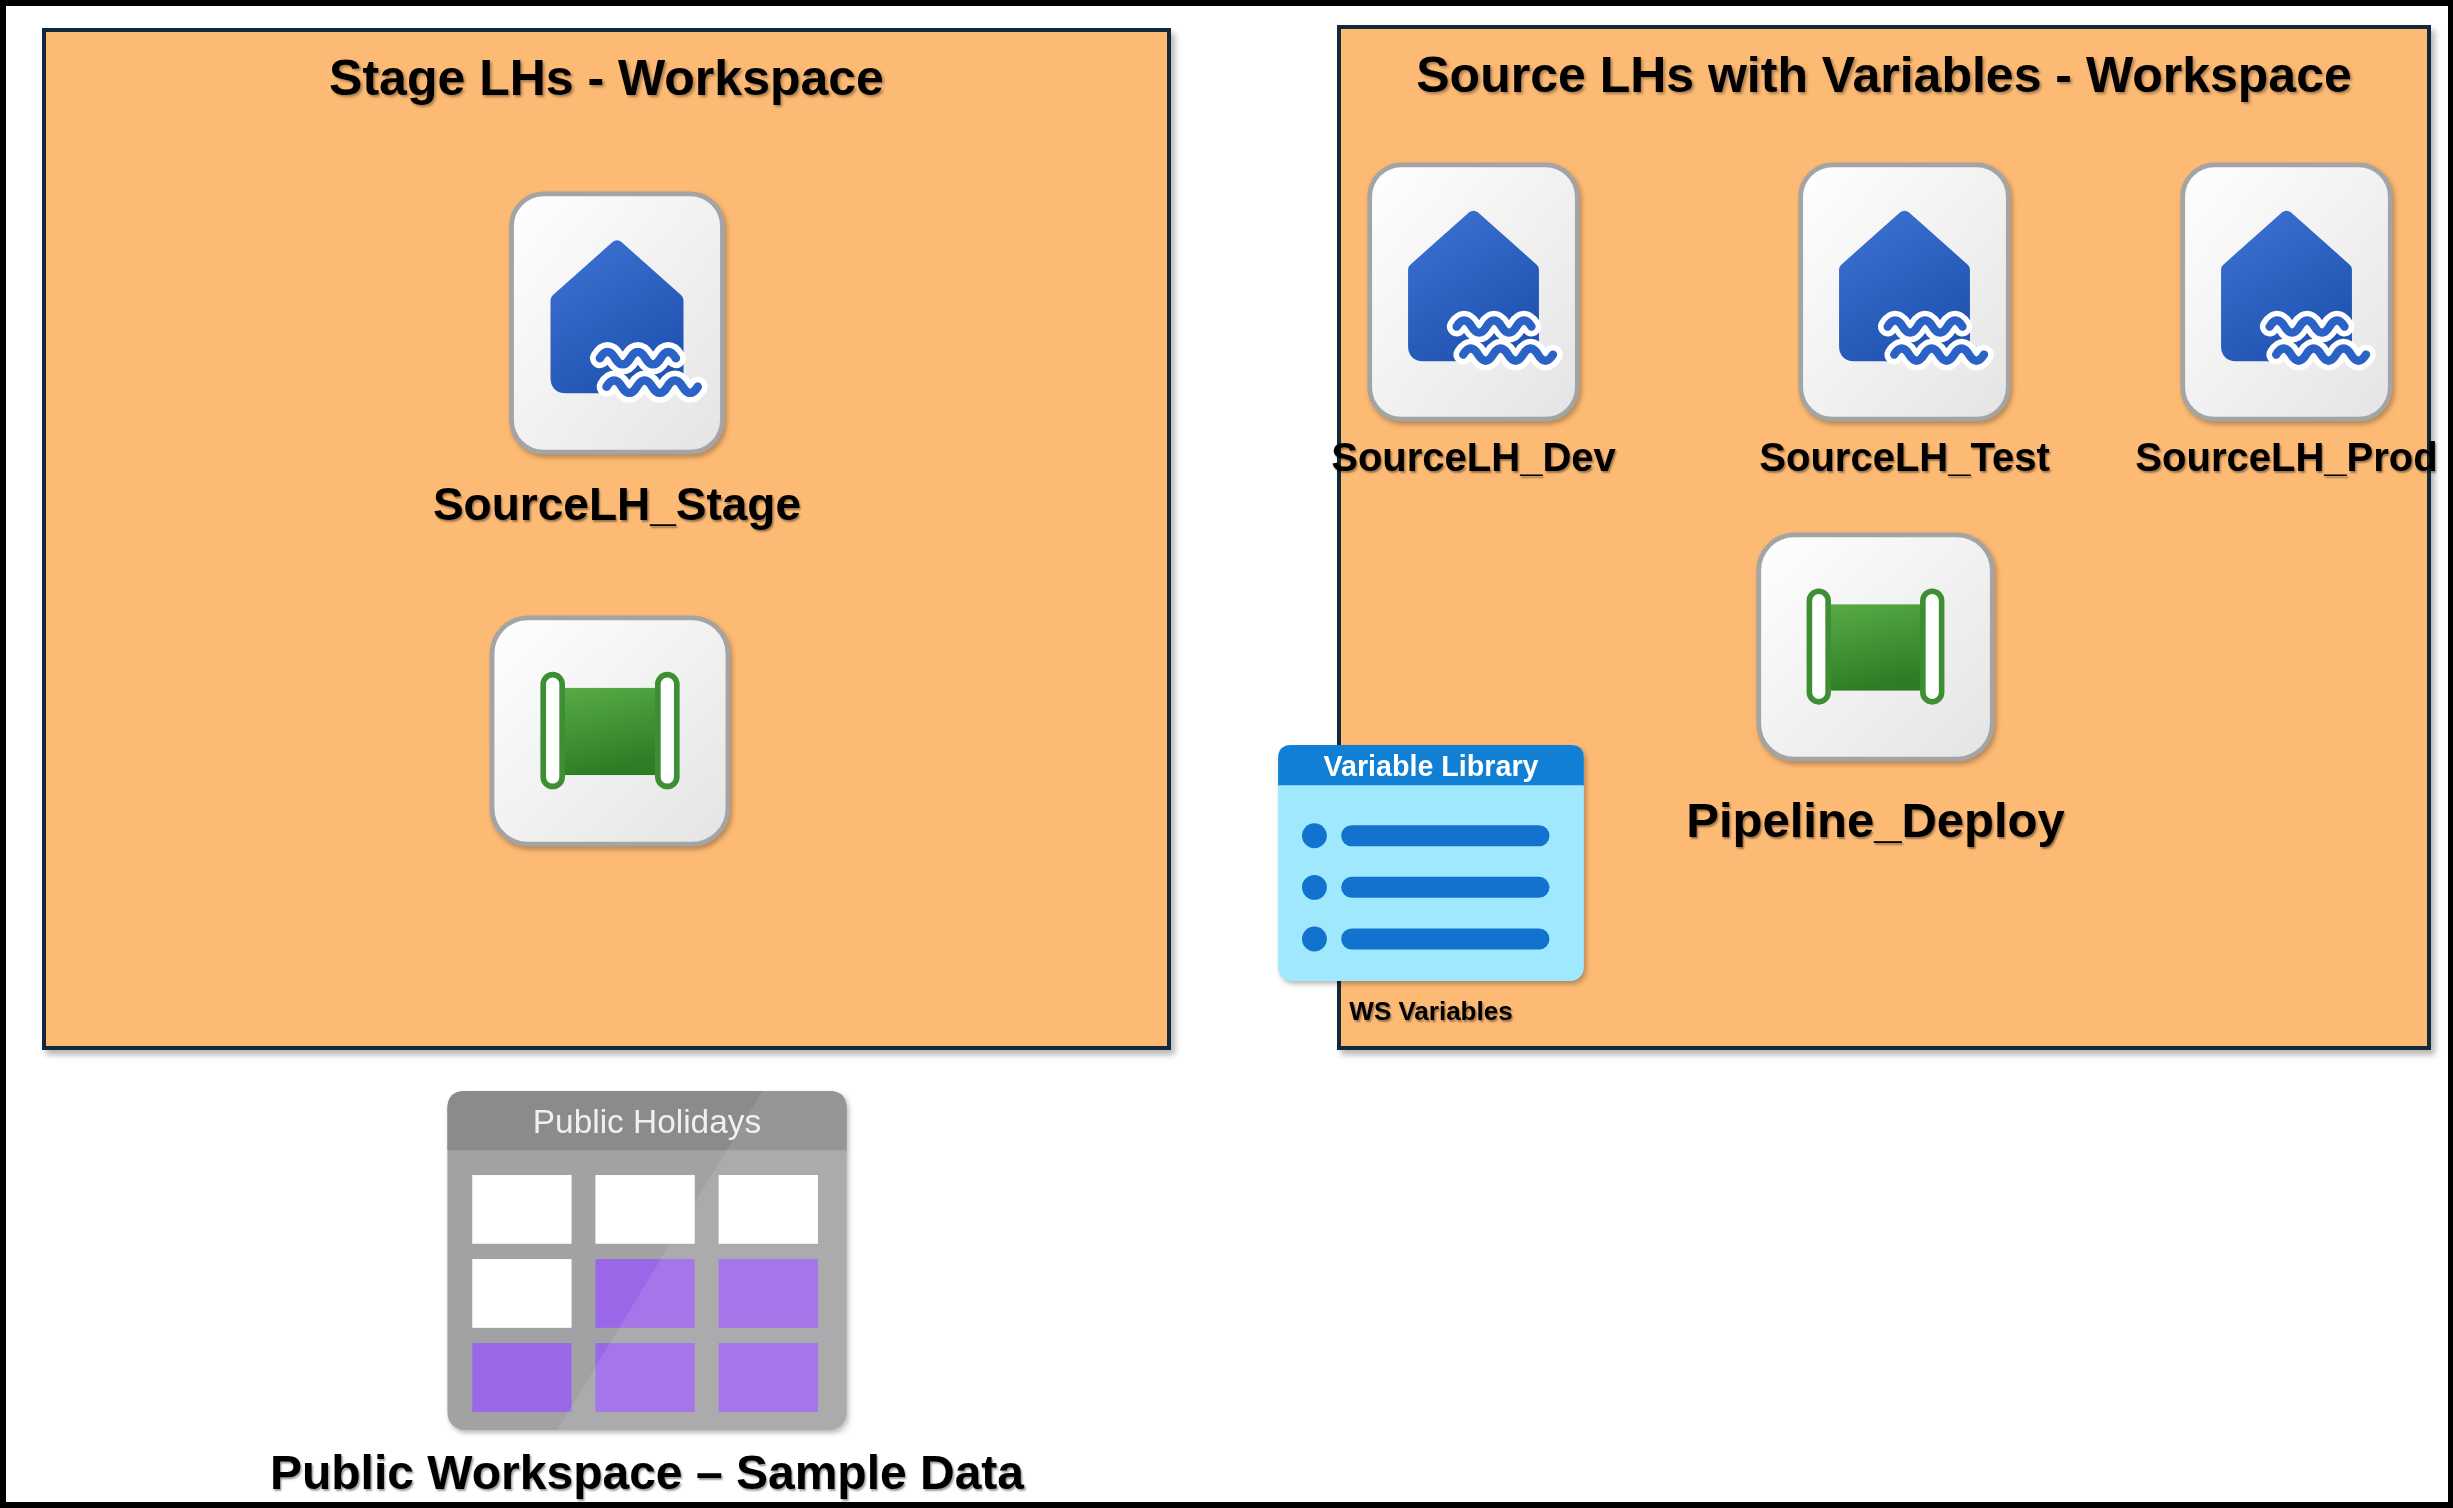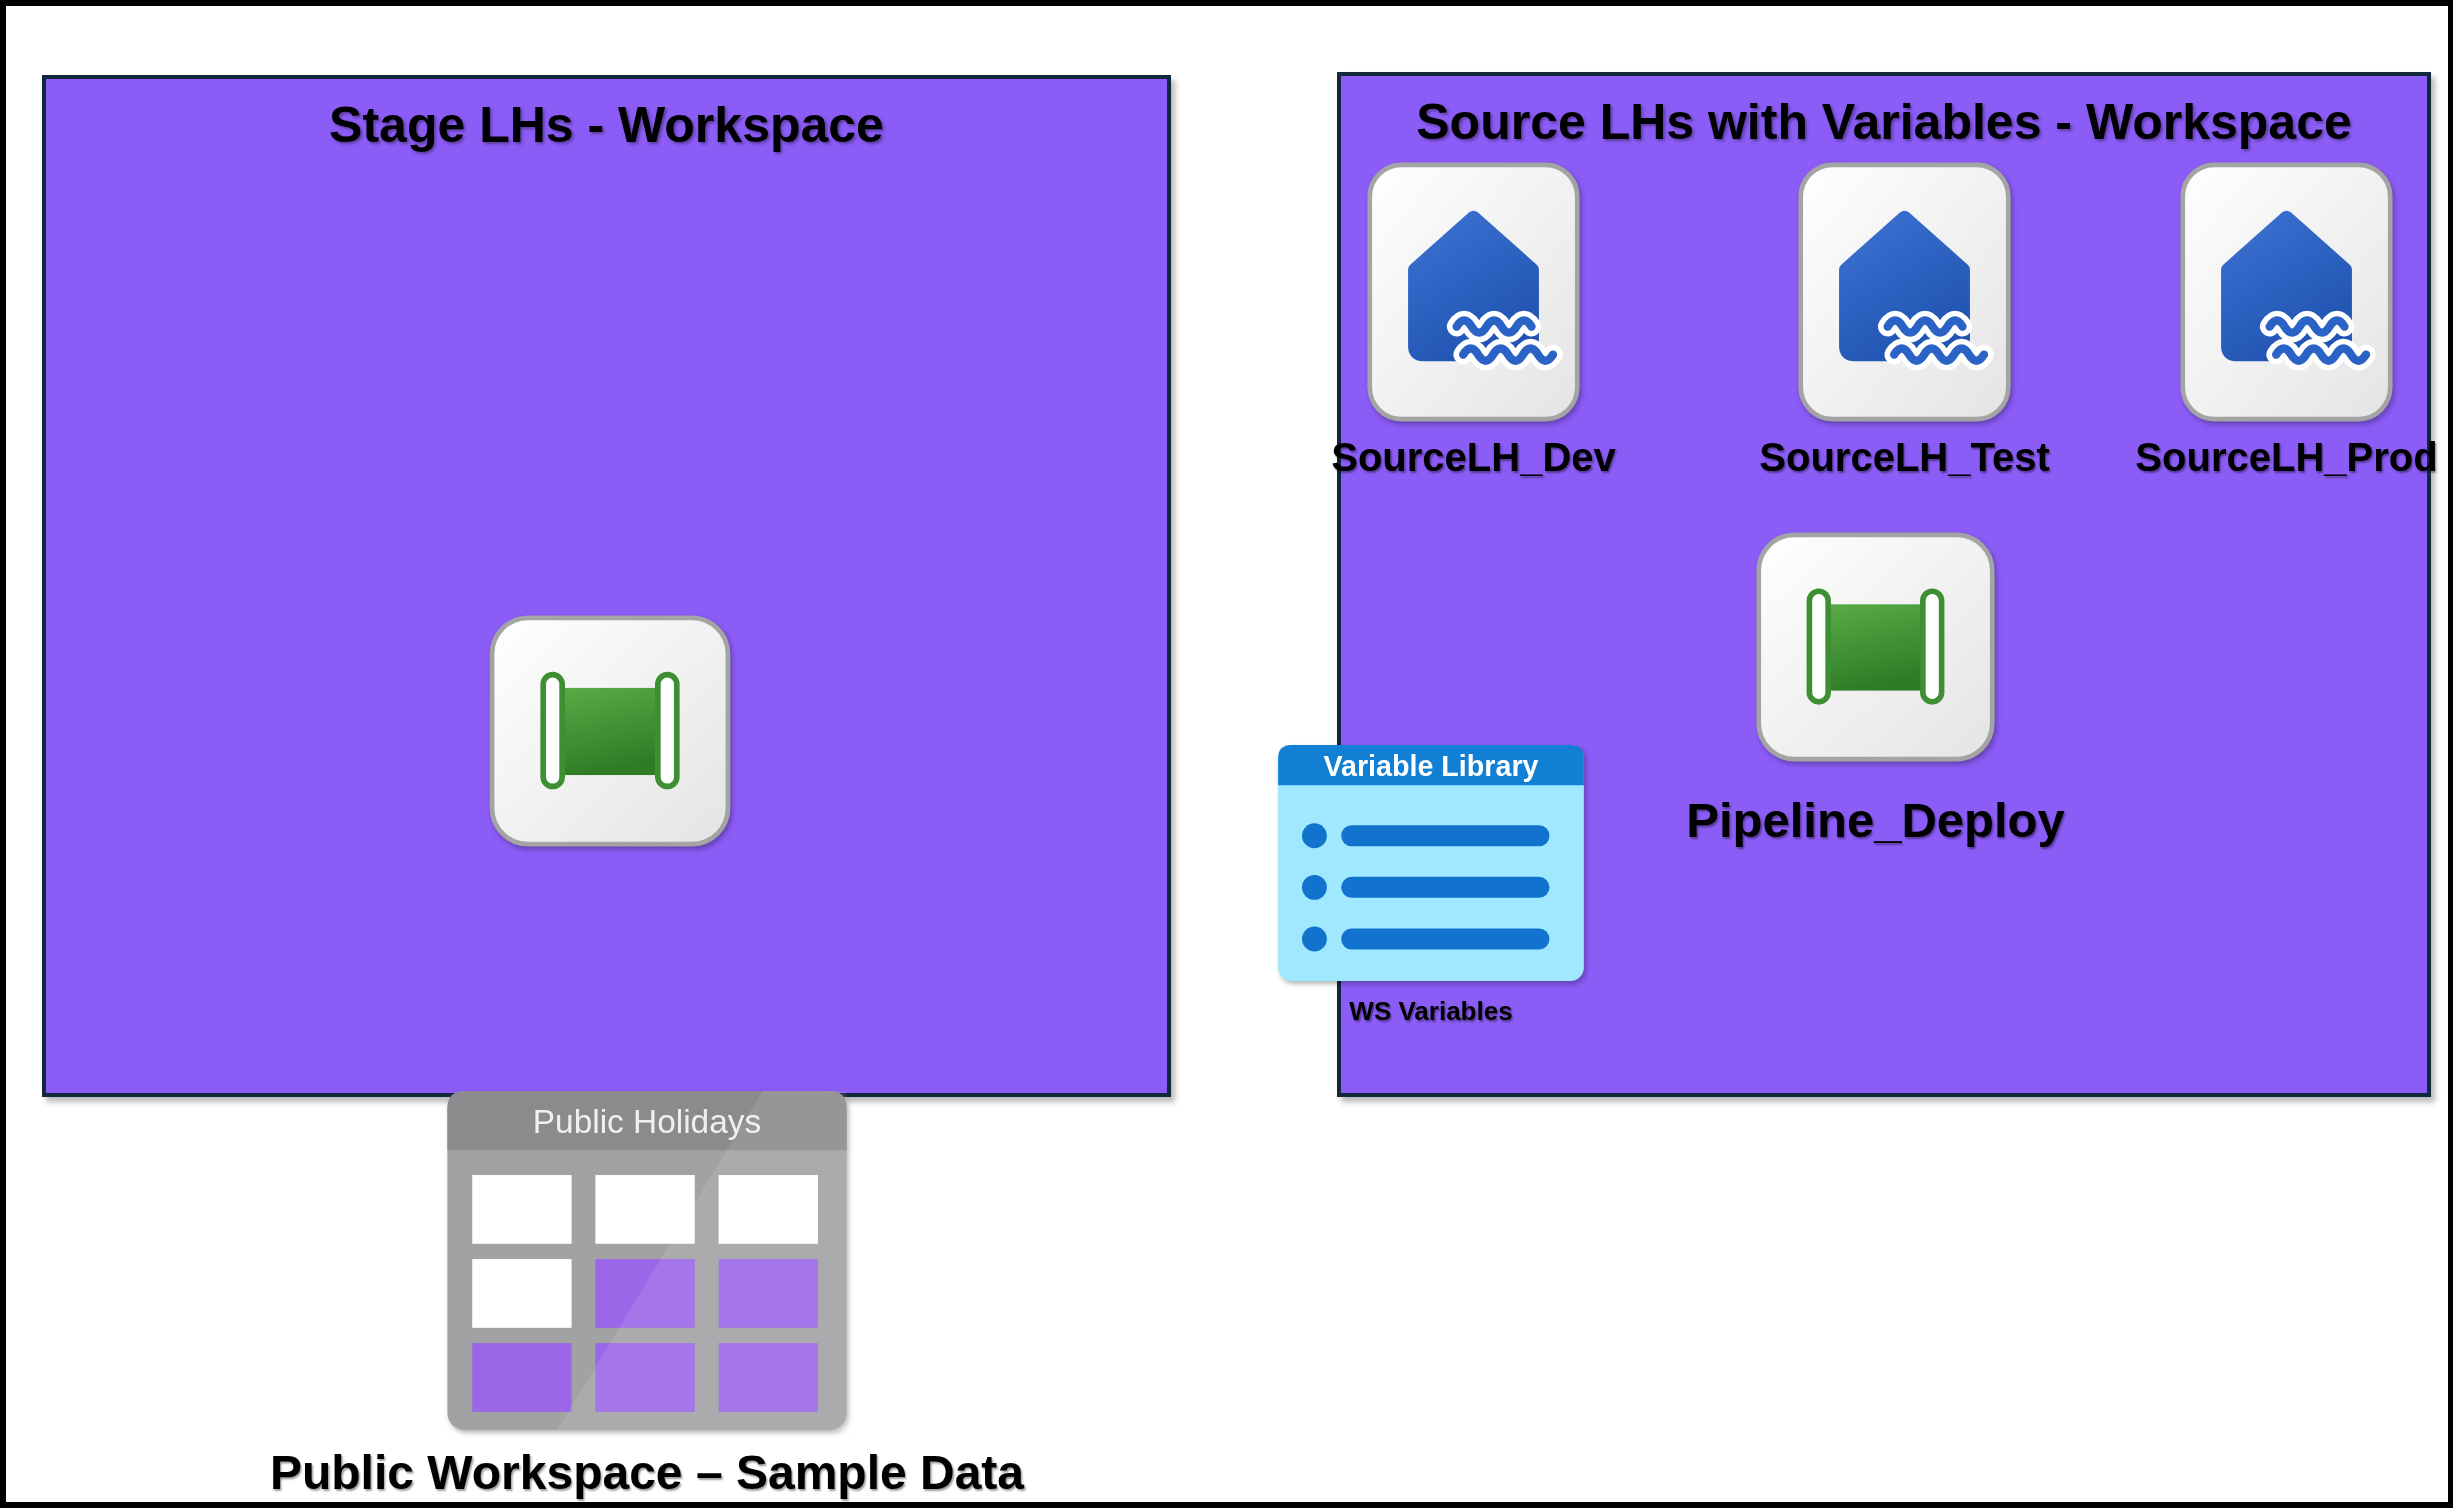--- a/index.html
+++ b/index.html
@@ -6,25 +6,24 @@
   .canvas{
     position:relative;
     width:2454px;height:1508px;
     background:#ffffff;
     border:6.7px solid #000000;
     box-sizing:border-box;
     overflow:hidden;
   }
   .workspace{
     position:absolute;
-    background:#8b5cf6;
+    background:#fdba74;
     border:4.8px solid #11293a;
     box-sizing:border-box;
     box-shadow:3.8px 4.8px 5.7px rgba(0,0,0,0.28);
-    margin-top:47px;
   }
   .ws-title{
     position:absolute;
     top:17px;left:0;right:0;
     text-align:center;
     font-size:50px;
     font-weight:700;
     color:#000;
     text-shadow:1.9px 1.9px 2.9px rgba(0,0,0,0.35);
     letter-spacing:0px;
@@ -100,20 +99,26 @@
         <rect x="58" y="64" width="20" height="118" rx="10" fill="#ffffff" stroke="#3e8e33" stroke-width="6"></rect>
         <rect x="179" y="64" width="20" height="118" rx="10" fill="#ffffff" stroke="#3e8e33" stroke-width="6"></rect>
       </symbol>
     </defs>
   </svg>
 
   <section class="workspace" style="left:36px;top:22px;width:1129px;height:1022px;">
     <h2 class="ws-title">Stage LHs - Workspace</h2>
   </section>
 
+  <div class="item lh-stage">
+    <svg viewBox="0 0 230 280" width="220" height="266">
+        <use href="#sym-lakehouse"></use>
+      </svg>
+    <div class="item-label">SourceLH_Stage</div>
+  </div>
 
   <div class="item pl-stage">
     <svg viewBox="0 0 257 247" width="246" height="234">
         <use href="#sym-pipeline"></use>
       </svg>
   </div>
 
   <section class="workspace" style="left:1331px;top:19px;width:1094px;height:1025px;">
     <h2 class="ws-title">Source LHs with Variables - Workspace</h2>
   </section>

